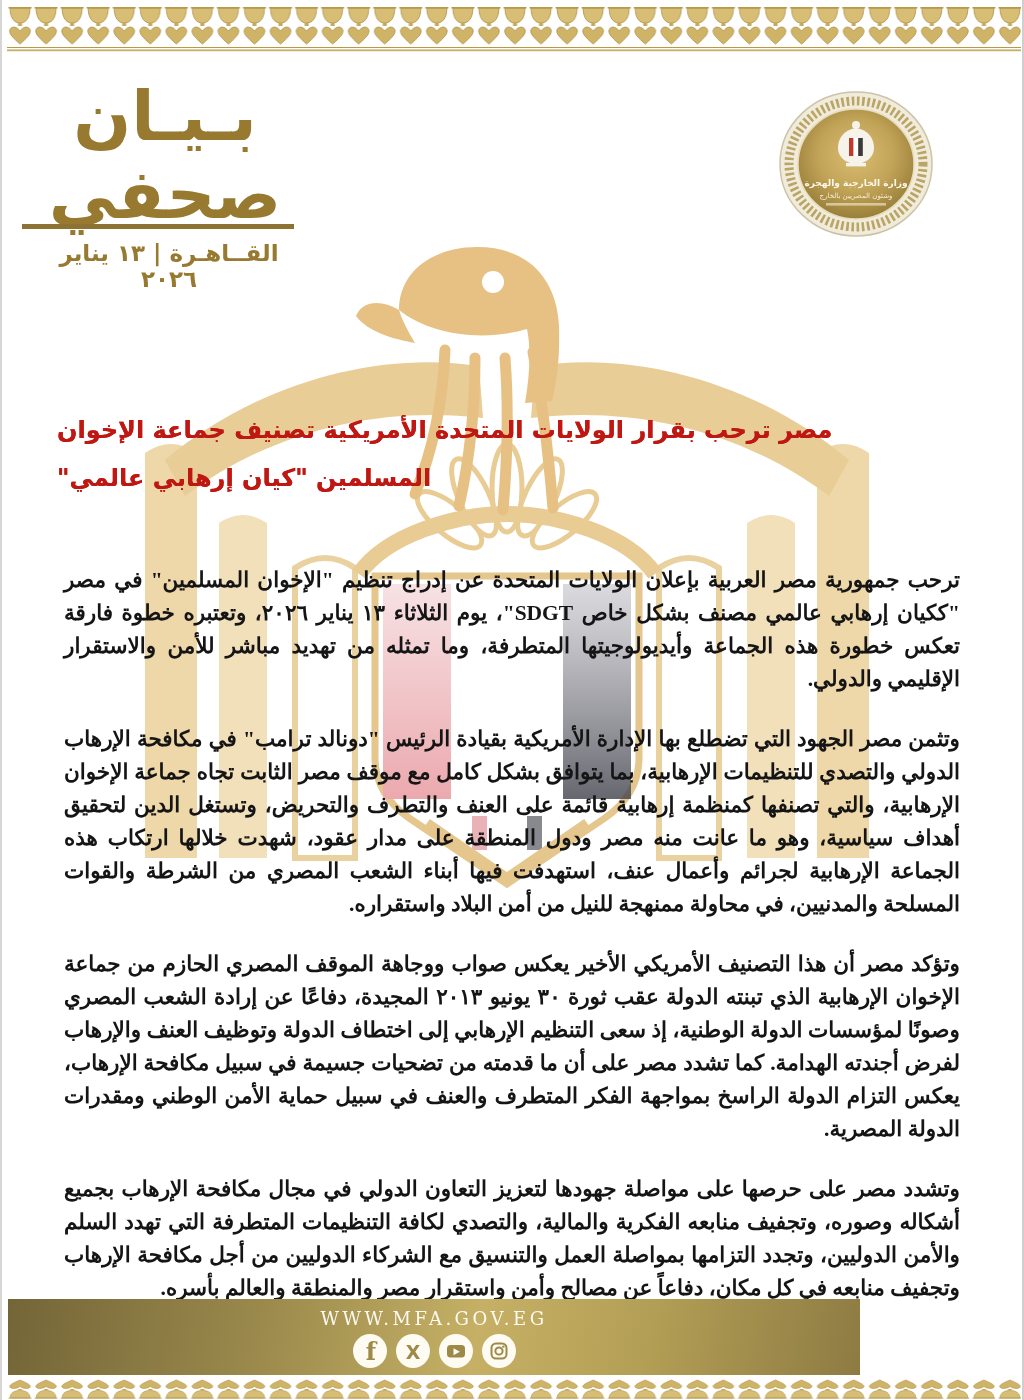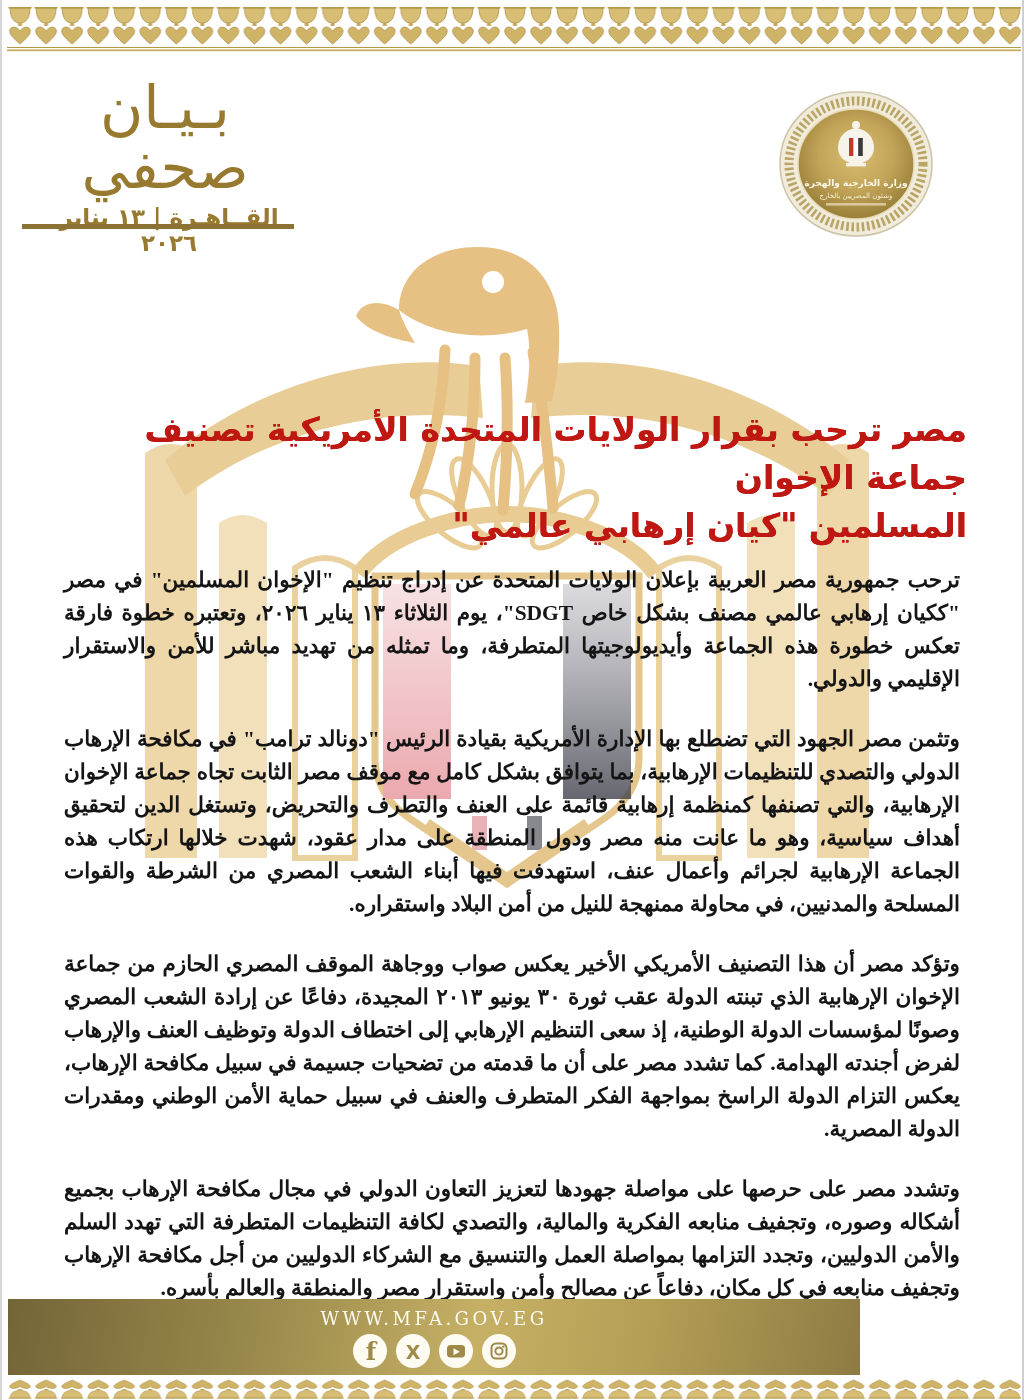--- a/index.html
+++ b/index.html
@@ -9,29 +9,29 @@
     border-left:2px solid #d6d6d6; border-right:2px solid #cfcfcf;
     box-sizing:border-box;
     font-family:"DejaVu Sans", sans-serif;
   }
   .abs{position:absolute;}
   
   .border-top{left:5px; top:6px; width:1014px; height:46px;}
   .border-bottom{left:5px; top:1376px; width:1014px; height:23px; transform:scaleY(-1);}
   
   .masthead{left:18px; top:78px; width:290px; text-align:center; color:#97792f; z-index:3;}
-  .masthead .title{font-size:59px; font-weight:normal; line-height:60px; direction:rtl;}
+  .masthead .title{font-size:68px; font-weight:bold; line-height:78px; direction:rtl;}
   .masthead .dateline{font-size:23px; font-weight:bold; margin-top:6px; direction:rtl;margin-left:8px;}
   .gold-rule{left:20px; top:224px; width:272px; height:5px; background:#8c7334; z-index:3;}
   .logo{left:776px; top:90px; width:156px; height:148px; z-index:3;}
   
   .watermark{left:125px; top:238px; width:760px; height:660px; z-index:1;}
   
-  .headline{left:55px; right:55px; top:406px; z-index:2; text-align:right;
-    color:#bf1712; font-weight:800; font-size:33px; line-height:48px; direction:rtl;
+  .headline{left:55px; right:55px; top:406px; z-index:2; text-align:left;
+    color:#bf1712; font-weight:800; font-size:24px; line-height:48px; direction:rtl;
     text-shadow:0 0 0 #bf1712;}
   
   .body-text{left:62px; right:62px; top:556px; z-index:2; direction:rtl;}
   .body-text p{
     margin:8px 0 27px 0; font-size:21.5px; font-weight:700; line-height:33px;
     color:#151515; text-align:justify;font-family:Liberation Serif, serif;
   }
   
   .footer-bar{
     left:6px; top:1299px; width:852px; height:76px; z-index:2;

